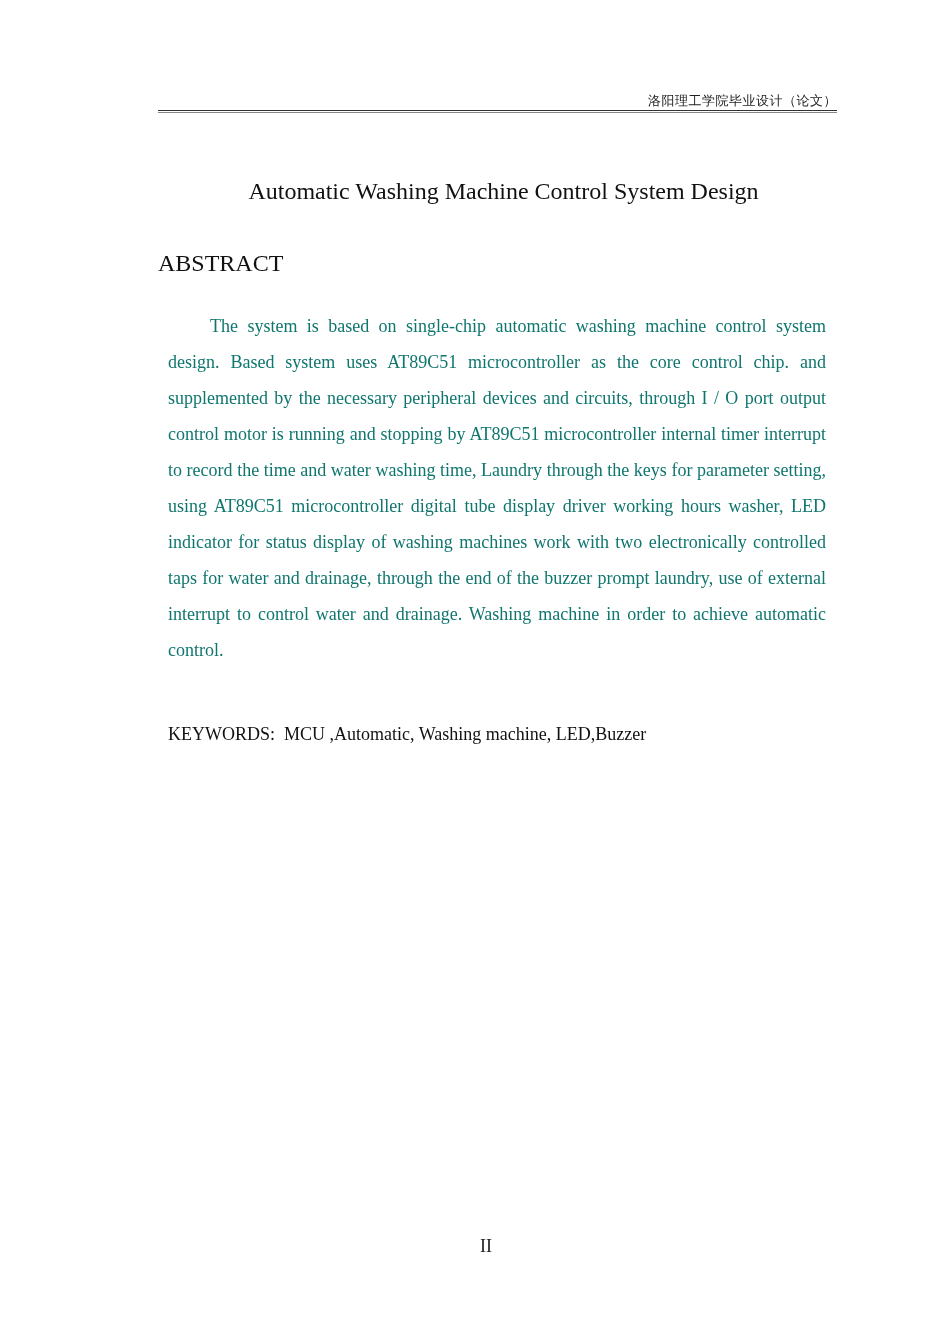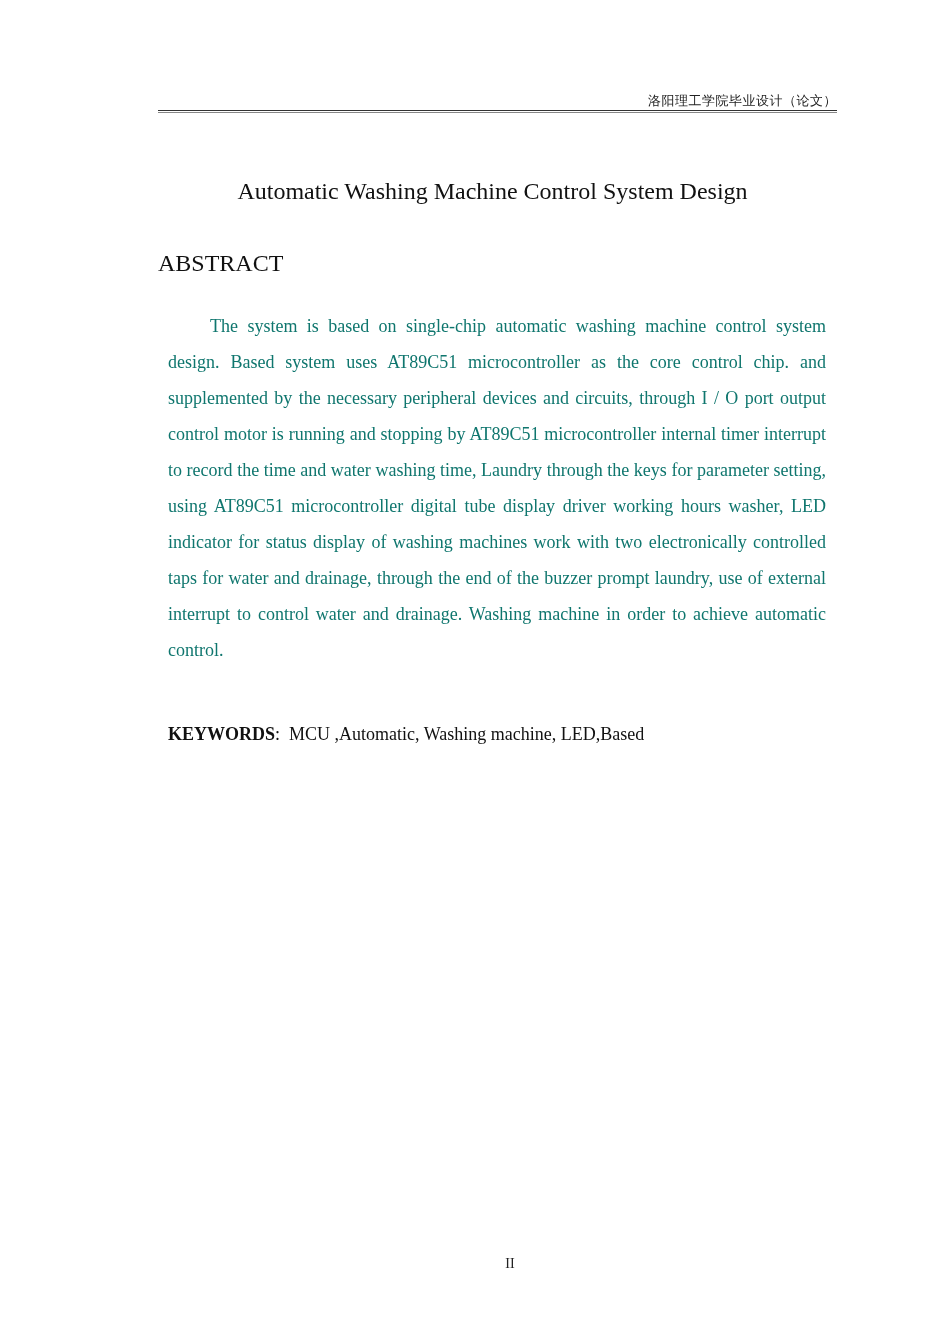--- a/index.html
+++ b/index.html
@@ -31,21 +31,21 @@
     left: 158px;
     top: 110px;
     width: 679px;
     height: 0;
     border-top: 1.5px solid #333;
     border-bottom: 1px solid #888;
     padding-top: 1px;
   }
   .title {
     position: absolute;
-    left: 158px;
+    left: 169px;
     top: 178px;
     width: 669px;
     text-align: center;
     font-size: 24px;
     color: #111;
   }
   .abstract-heading {
     position: absolute;
     left: 158px;
     top: 250px;
@@ -67,42 +67,40 @@
   .keywords {
     position: absolute;
     left: 168px;
     top: 716px;
     width: 658px;
     font-size: 18px;
     line-height: 36px;
     color: #111;
   }
   .keywords .kw-label {
-    font-weight: bold;
+    font-weight: normal;
   }
   .page-number {
     position: absolute;
     left: 480px;
     top: 1236px;
     width: 60px;
-    text-align: center;
-    font-size: 14px;
+    font-size: 18px;
     color: #222;
-    margin-top: 20px;
   }
 </style>
 </head>
 <body>
 
 <div class="header">洛阳理工学院毕业设计（论文）</div>
 <div class="header-rule"></div>
 
 <div class="title">Automatic Washing Machine Control System Design</div>
 
 <div class="abstract-heading">ABSTRACT</div>
 
 <p class="abstract-body" style="margin:0;">The system is based on single-chip automatic washing machine control system design. Based system uses AT89C51 microcontroller as the core control chip. and supplemented by the necessary peripheral devices and circuits, through I / O port output control motor is running and stopping by AT89C51 microcontroller internal timer interrupt to record the time and water washing time, Laundry through the keys for parameter setting, using AT89C51 microcontroller digital tube display driver working hours washer, LED indicator for status display of washing machines work with two electronically controlled taps for water and drainage, through the end of the buzzer prompt laundry, use of external interrupt to control water and drainage. Washing machine in order to achieve automatic control.</p>
 
 <div class="keywords">
-  <span class="kw-label">KEYWORDS</span><span>:</span><span style="white-space:pre;">  MCU ,Automatic, Washing machine, LED,Based</span>
+  <span class="kw-label">KEYWORDS</span><span>:</span><span style="white-space:pre;">  MCU ,Automatic, Washing machine, LED,Buzzer</span>
 </div>
 
 <div class="page-number">II</div>
 
 </body></html>

